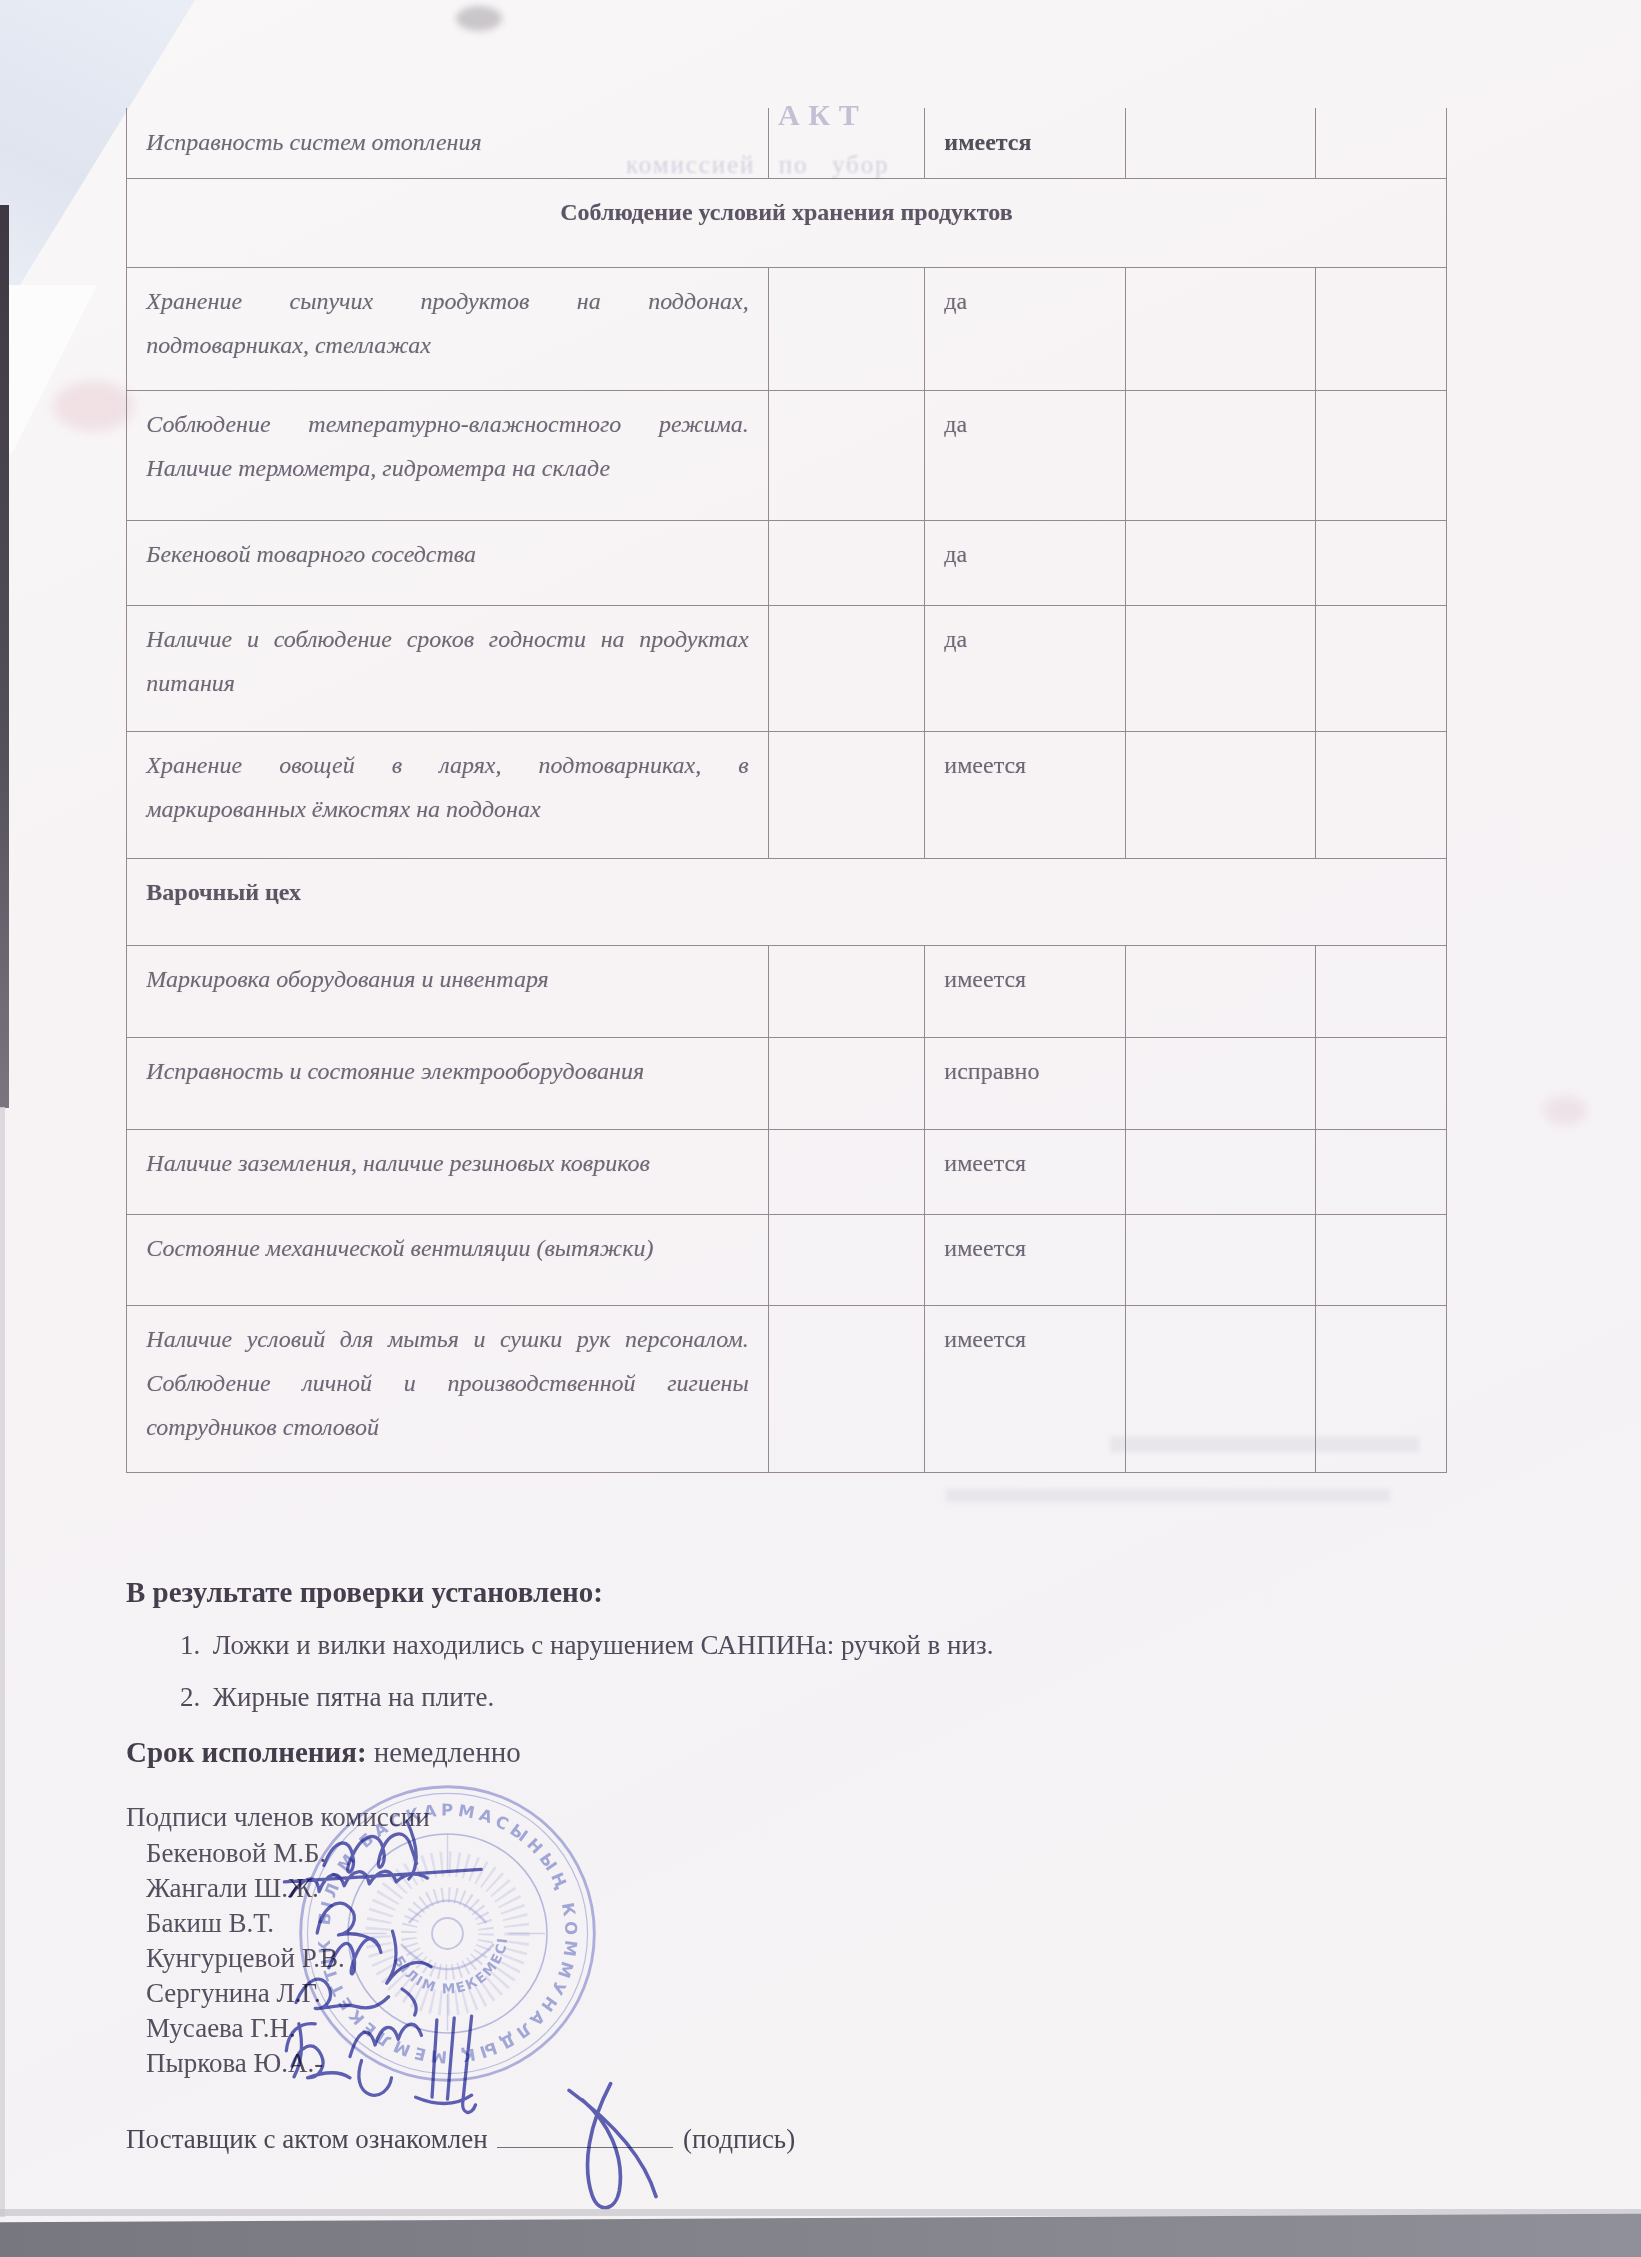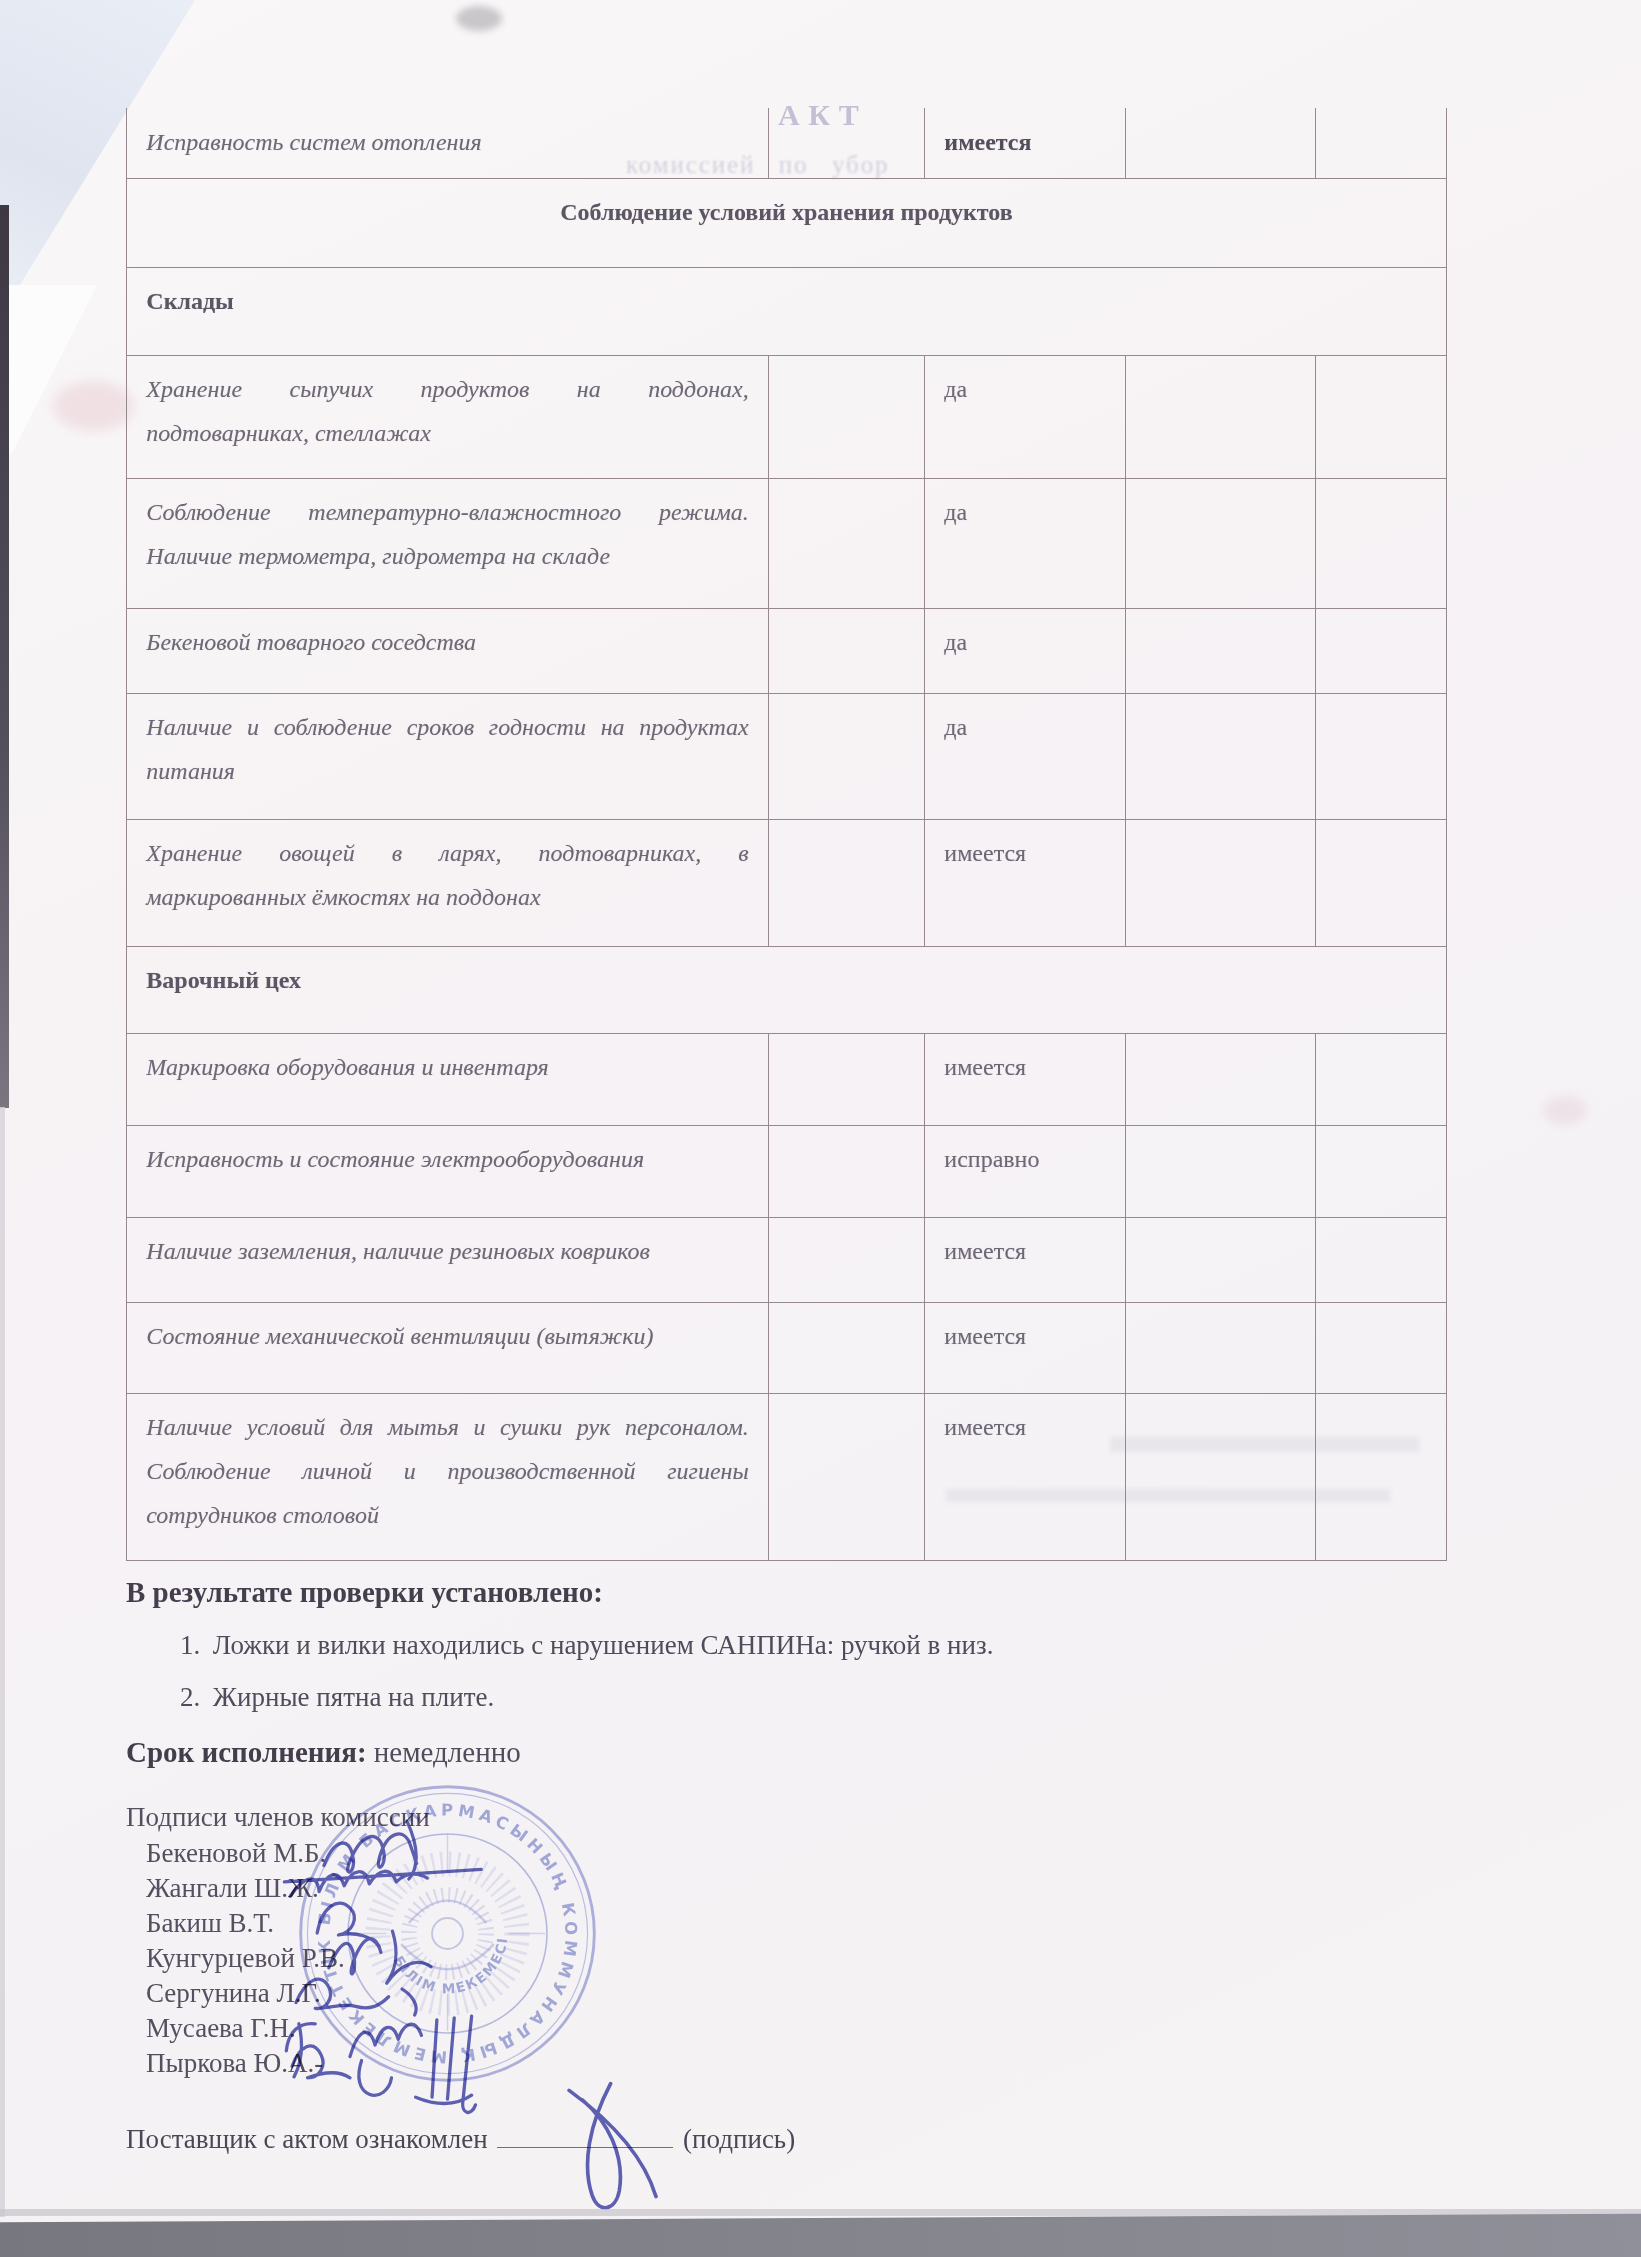--- a/index.html
+++ b/index.html
@@ -87,23 +87,20 @@
     <tbody>
         <tr style="height: 70px;">
           <td class="desc">Исправность систем отопления</td>
           <td></td>
           <td class="ans b">имеется</td>
           <td></td>
           <td></td>
         </tr>
         <tr style="height: 89px;">
           <td colspan="5" class="section">Соблюдение условий хранения продуктов</td>
-        </tr>
-        <tr style="height: 88px;">
-          <td colspan="5" class="subheader">Склады</td>
         </tr>
         <tr style="height: 123px;">
           <td class="desc">Хранение сыпучих продуктов на поддонах, подтоварниках, стеллажах</td>
           <td></td>
           <td class="ans">да</td>
           <td></td>
           <td></td>
         </tr>
         <tr style="height: 130px;">
           <td class="desc">Соблюдение температурно-влажностного режима. Наличие термометра, гидрометра на складе</td>

